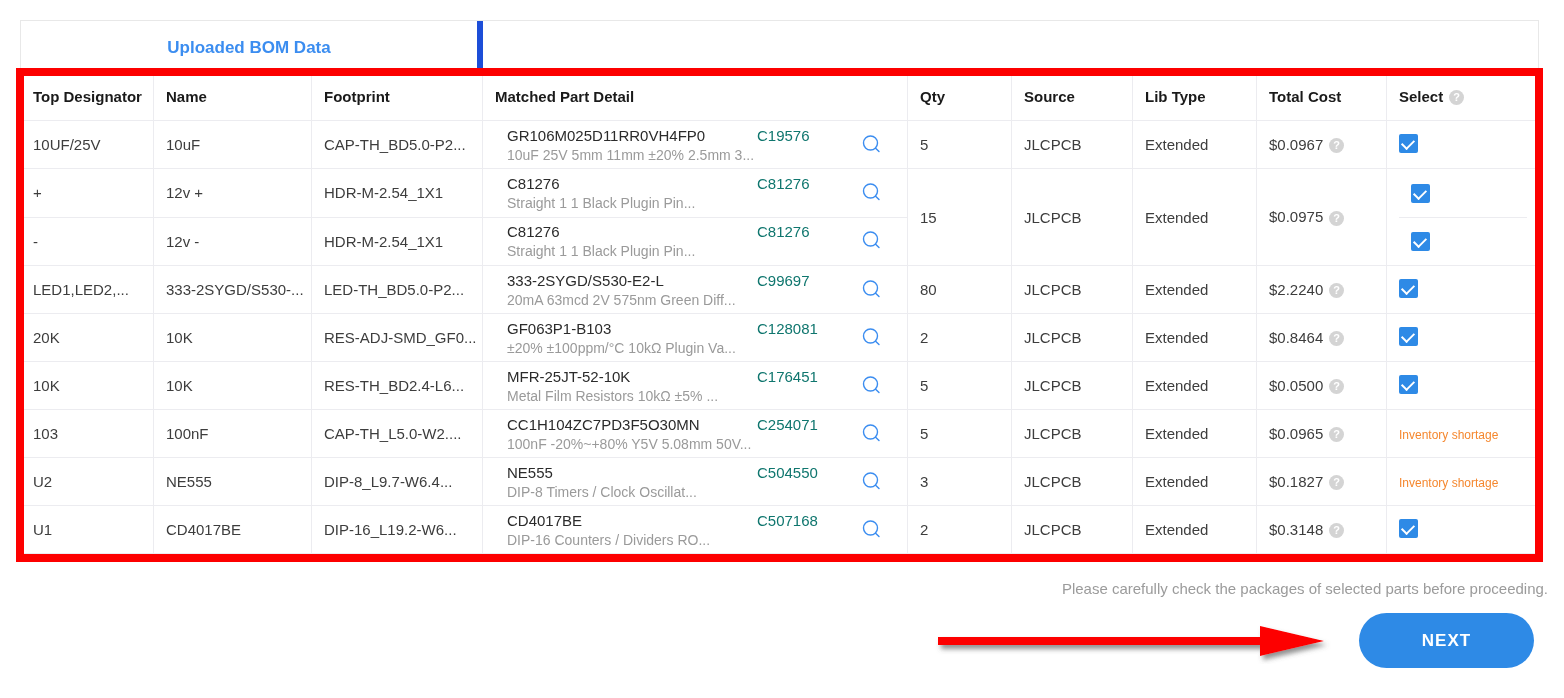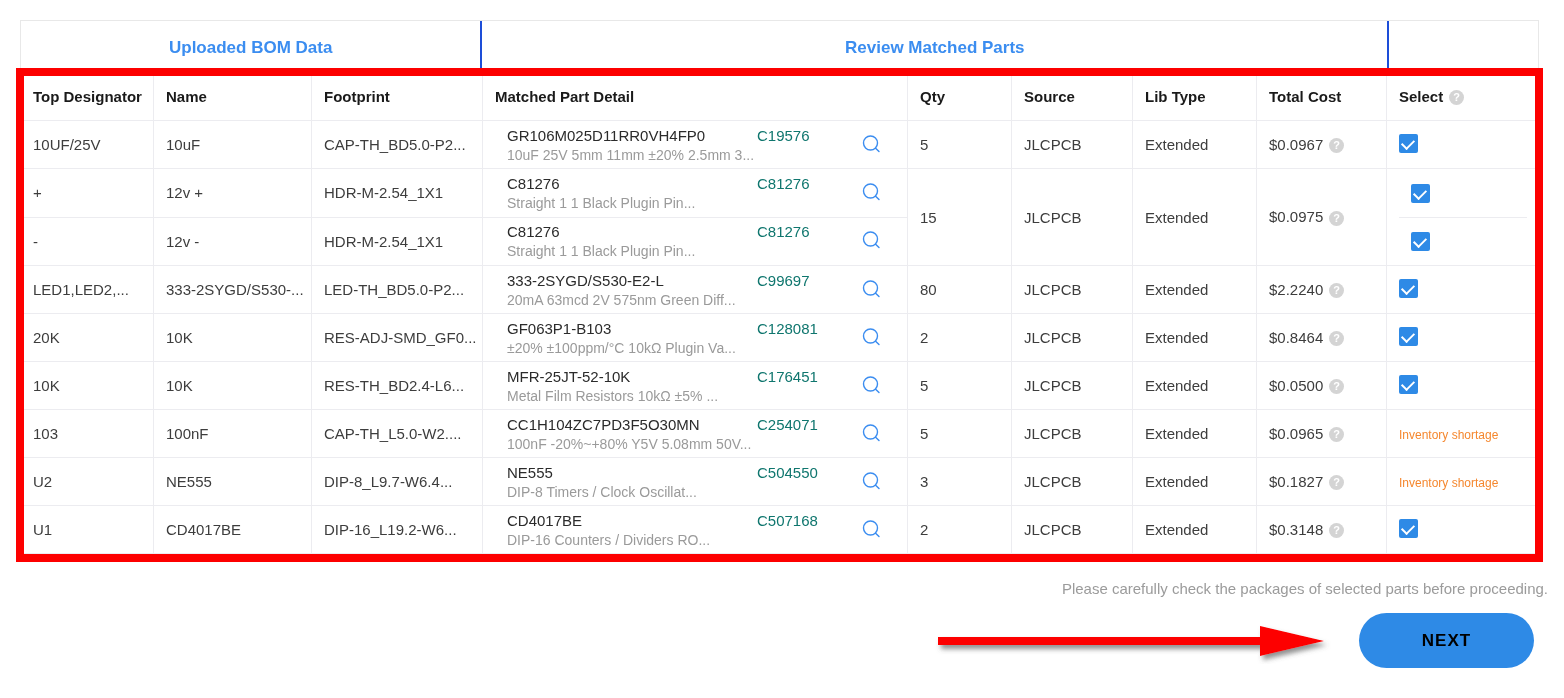--- a/index.html
+++ b/index.html
@@ -25,21 +25,21 @@
     border-bottom: none;
     background: #fff;
   }
   .step-cell {
     display: flex;
     align-items: center;
     justify-content: center;
     font-size: 17px;
     font-weight: bold;
     color: #3b8df0;
-    border-right: 2px solid #1d4ed8;
+    border-right: 6px solid #1d4ed8;
     height: 100%;
   }
   .step-cell:last-child { border-right: none; }
   .step-cell.c1 { width: 462px; }
   .step-cell.c2 { width: 908px; }
   .step-cell.c3 { width: 149px; }
 
   
   .red-box {
     position: absolute;
@@ -198,21 +198,21 @@
     color: #9b9b9b;
     text-align: center;
     white-space: nowrap;
   }
   .next-btn {
     position: absolute;
     left: 1359px; top: 613px;
     width: 175px; height: 55px;
     border-radius: 28px;
     background: #2e8ae6;
-    color: #000000;
+    color: #ffffff;
     border: none;
     font-size: 17px;
     font-weight: bold;
     letter-spacing: 1px;
     font-family: "Liberation Sans", sans-serif;
     cursor: pointer;
   }
 
   
   .red-arrow {
@@ -221,23 +221,20 @@
     width: 420px; height: 46px;
     z-index: 7;
   }
 </style>
 </head>
 <body>
 
 <div class="step-header">
   <div class="step-cell c1">
     <span>Uploaded BOM Data</span>
-  </div>
-  <div class="step-cell c2">
-    <span>Review Matched Parts</span>
   </div>
   <div class="step-cell c3">
     <span></span>
   </div>
 </div>
 
 <div class="bom-table-wrap">
 <table class="bom">
   <colgroup>
     <col class="w-desig">

